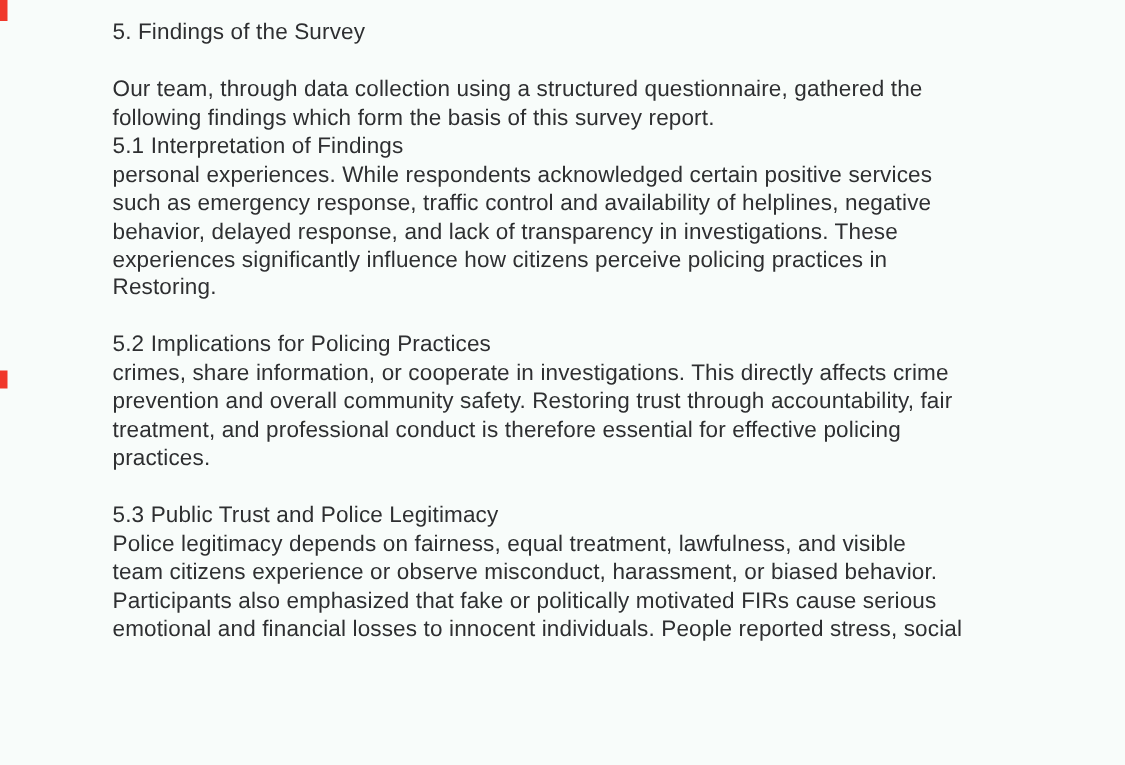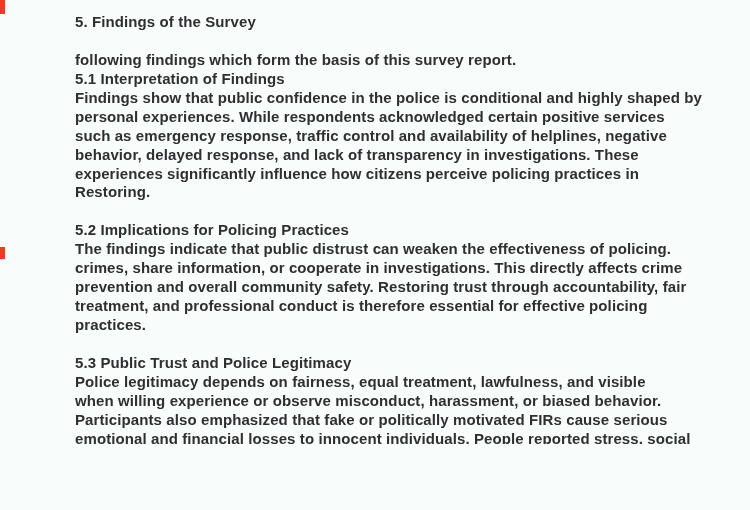--- a/index.html
+++ b/index.html
@@ -12,21 +12,20 @@
     overflow: hidden;
     background: var(--page-bg, #f8fcfa);
     font-family: "Liberation Sans", "DejaVu Sans", sans-serif;
   }
   .page {
     position: relative;
     width: 750px;
     height: 444px;
     background: var(--page-bg, #f8fcfa);
     overflow: hidden;
-    font-weight: bold;
   }
   .content {
     position: absolute;
     top: 13px;
     left: 75px;
     right: 40px;
     color: var(--text-color, #2e2f31);
     font-size: 15px;
     line-height: 18.95px;
     letter-spacing: 0.1px;
@@ -50,36 +49,35 @@
 
 <div class="page">
 
   <div class="edge-marker top"></div>
   <div class="edge-marker middle"></div>
   <div class="edge-marker bottom"></div>
 
   <div class="content">
       <div class="line">5. Findings of the Survey</div>
       <div class="line">&nbsp;</div>
+      <div class="line">Our team, through data collection using a structured questionnaire, gathered the</div>
       <div class="line">following findings which form the basis of this survey report.</div>
       <div class="line">5.1 Interpretation of Findings</div>
-      <div class="line">Findings show that public confidence in the police is conditional and highly shaped by</div>
       <div class="line">personal experiences. While respondents acknowledged certain positive services</div>
       <div class="line">such as emergency response, traffic control and availability of helplines, negative</div>
       <div class="line">behavior, delayed response, and lack of transparency in investigations. These</div>
       <div class="line">experiences significantly influence how citizens perceive policing practices in</div>
       <div class="line">Restoring.</div>
       <div class="line">&nbsp;</div>
       <div class="line">5.2 Implications for Policing Practices</div>
-      <div class="line">The findings indicate that public distrust can weaken the effectiveness of policing.</div>
       <div class="line">crimes, share information, or cooperate in investigations. This directly affects crime</div>
       <div class="line">prevention and overall community safety. Restoring trust through accountability, fair</div>
       <div class="line">treatment, and professional conduct is therefore essential for effective policing</div>
       <div class="line">practices.</div>
       <div class="line">&nbsp;</div>
       <div class="line">5.3 Public Trust and Police Legitimacy</div>
       <div class="line">Police legitimacy depends on fairness, equal treatment, lawfulness, and visible</div>
-      <div class="line">when willing experience or observe misconduct, harassment, or biased behavior.</div>
+      <div class="line">team citizens experience or observe misconduct, harassment, or biased behavior.</div>
       <div class="line">Participants also emphasized that fake or politically motivated FIRs cause serious</div>
       <div class="line">emotional and financial losses to innocent individuals. People reported stress, social</div>
     </div>
 
 </div>
 
 </body></html>

